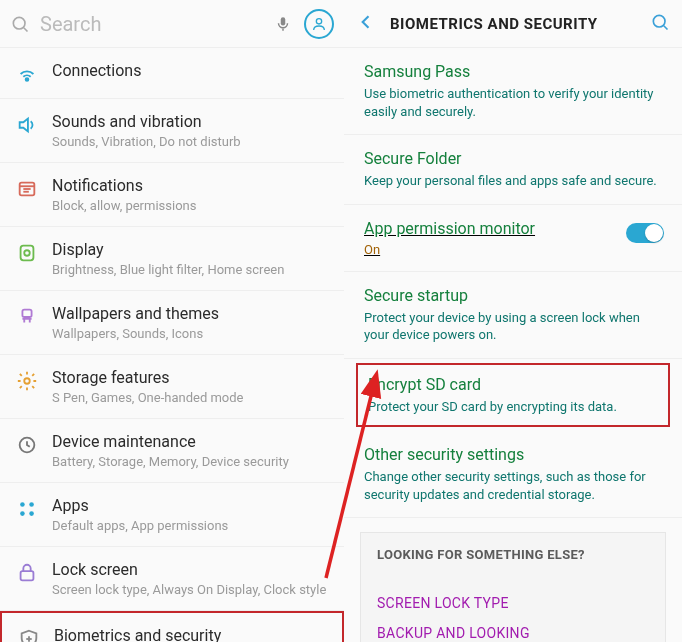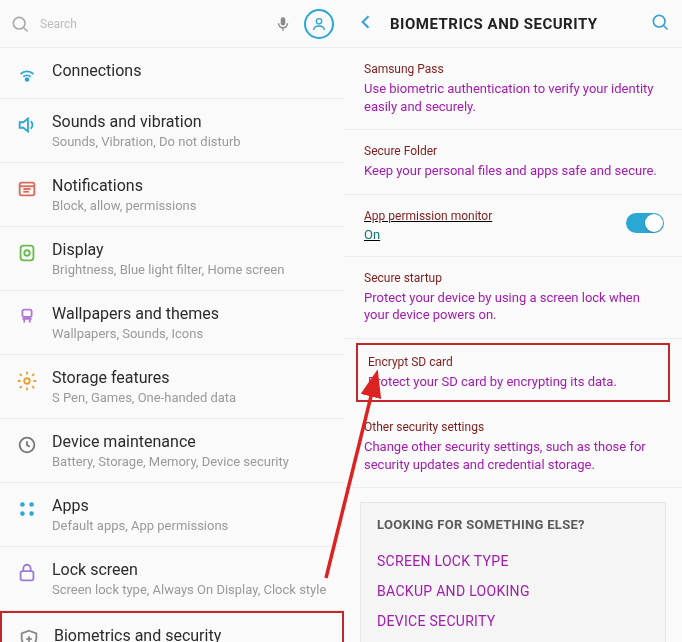--- a/index.html
+++ b/index.html
@@ -24,21 +24,21 @@
   }
   
   .search-bar {
     display: flex;
     align-items: center;
     height: 48px;
     padding: 0 10px;
     border-bottom: 1px solid #eee;
   }
   .search-icon { color: #aaa; margin-right: 10px; }
-  .search-text { flex: 1; color: #bbb; font-size: 12px; }
+  .search-text { flex: 1; color: #bbb; font-size: 20px; }
   .mic-icon { color: #888; margin-right: 12px; }
   .avatar-circle {
     width: 30px; height: 30px; border: 2px solid #2aa7d2; border-radius: 50%;
     display: flex; align-items: center; justify-content: center; color: #2aa7d2;
   }
   
   .settings-list { }
   .settings-item {
     display: flex;
     align-items: flex-start;
@@ -69,44 +69,44 @@
     font-size: 15px; font-weight: 700; letter-spacing: 0.5px; color: #222;
     flex: 1; text-transform: uppercase;
   }
   .right-search-icon { color: #3aa0d8; }
   
   .right-list { }
   .right-item {
     padding: 14px 18px 14px 20px;
     border-bottom: 1px solid #eee;
   }
-  .right-item .title { font-size: 12px; color: #7f1d1d; margin-bottom: 4px; }
-  .right-item .sub { font-size: 13px; color: #a21caf; line-height: 1.35; }
-  .right-item .status-on { font-size: 13px; color: #0f766e; }
+  .right-item .title { font-size: 16px; color: #15803d; margin-bottom: 4px; }
+  .right-item .sub { font-size: 13px; color: #0f766e; line-height: 1.35; }
+  .right-item .status-on { font-size: 13px; color: #a16207; }
   .right-item.toggle-row { display: flex; align-items: flex-start; }
   .right-item.toggle-row .main { flex: 1; text-decoration: underline; }
   .toggle {
     width: 38px; height: 20px; background: #2aa7d2; border-radius: 10px;
     position: relative; margin-top: 4px;
   }
   .toggle .knob {
     position: absolute; right: 1px; top: 1px; width: 18px; height: 18px;
     border-radius: 50%; background: #fff; box-shadow: 0 1px 2px rgba(0,0,0,0.2);
   }
   .right-item.hl-red { border: 2px solid #c3272b; margin: 4px 12px; padding: 10px 10px; }
   
   .related {
     margin: 14px 16px 0 16px;
     border: 1px solid #e6e6e6;
     background: #f5f5f5;
     padding: 14px 16px 10px 16px;
   }
   .related-head {
     font-size: 13px; font-weight: 700; color: #5b5b5b; letter-spacing: 0.3px;
-    margin-bottom: 14px;
+    margin-bottom: 26px;
   }
   .related-link {
     display: block; font-size: 14px; color: #a21caf; padding: 7px 0;
     letter-spacing: 0.3px;
   }
   
   .arrow-overlay {
     position: absolute;
     left: 306px; top: 358px;
     pointer-events: none;
@@ -214,21 +214,21 @@
 
       <div class="settings-item">
         <span class="icn">
           <svg width="22" height="22" viewBox="0 0 24 24" fill="none" stroke="#e5a033" stroke-width="2">
               <circle cx="12" cy="12" r="3"></circle>
               <path d="M12 2v3M12 19v3M4.2 4.2l2.1 2.1M17.7 17.7l2.1 2.1M2 12h3M19 12h3M4.2 19.8l2.1-2.1M17.7 6.3l2.1-2.1"></path>
             </svg>
         </span>
         <span class="txt">
           <div class="title">Storage features</div>
-          <div class="sub">S Pen, Games, One-handed data</div>
+          <div class="sub">S Pen, Games, One-handed mode</div>
         </span>
       </div>
 
       <div class="settings-item">
         <span class="icn">
           <svg width="22" height="22" viewBox="0 0 24 24" fill="none" stroke="#777" stroke-width="2">
               <circle cx="12" cy="12" r="8"></circle>
               <path d="M12 8v4l3 2"></path>
             </svg>
         </span>

